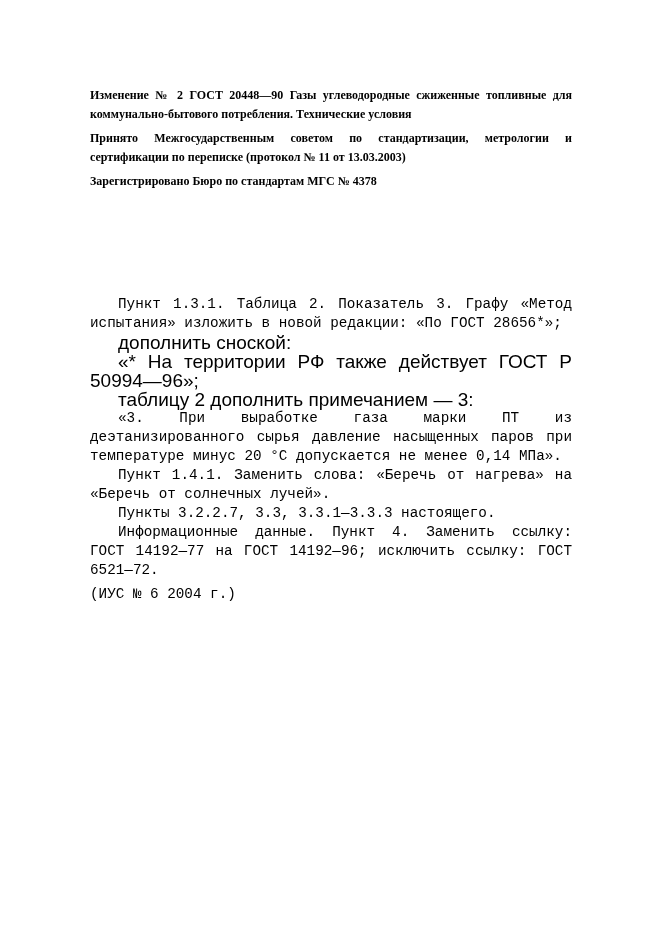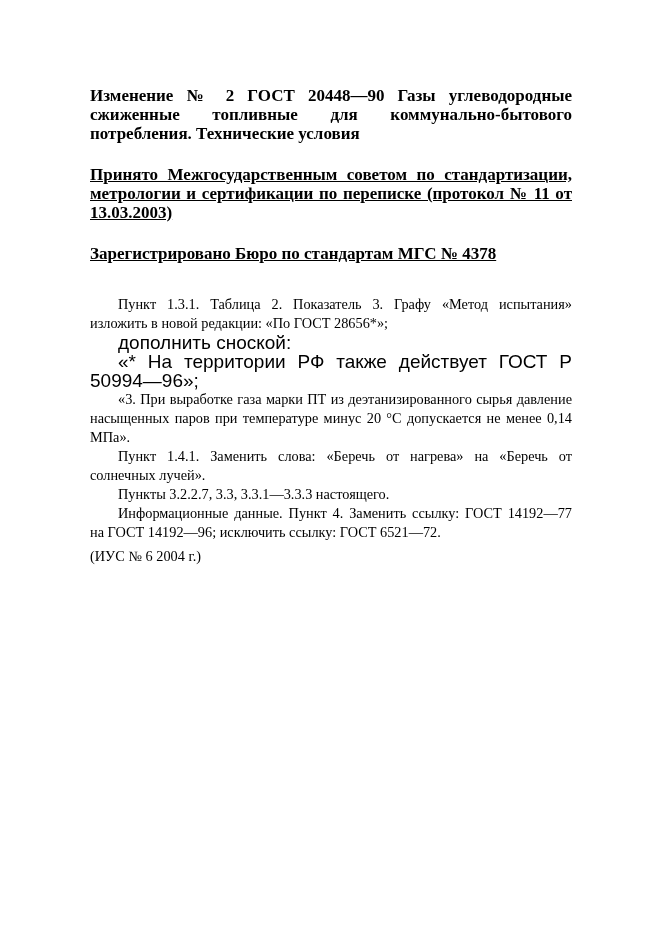--- a/index.html
+++ b/index.html
@@ -1,37 +1,38 @@
 <!DOCTYPE html>
 <html><head>
 <meta charset="utf-8">
 <style>
   html, body { margin: 0; padding: 0; background: #ffffff; }
   body { width: 661px; height: 936px; position: relative; overflow: hidden; color: #000; }
   .page { position: absolute; left: 90px; top: 86px; width: 482px; }
-  .hdr { font-family: "Liberation Serif", serif; font-weight: bold; font-size: 17px; line-height: 19px; text-align: justify; margin: 0; }
-  .hdr.gap { margin-top: 22px; text-decoration: underline; }
+  .hdr { font-family: "Liberation Serif", serif; font-weight: bold; font-size: 12px; line-height: 19px; text-align: justify; margin: 0; }
+  .hdr.gap { margin-top: 5px; }
   .hdr.ind { text-indent: 28px; }
   .body-text { position: absolute; left: 90px; top: 295px; width: 482px; font-family: "Liberation Serif", serif; font-size: 14.3px; line-height: 19px; }
-  .body-text p { margin: 0; text-align: justify; }
+  .body-text p { margin: 0; text-align: justify; font-family: Liberation Mono, monospace; }
   .body-text p.ind { text-indent: 28px; }
   .body-text p.plain { text-indent: 28px; font-family: "Liberation Sans", sans-serif; font-size: 19px; }
   .center { text-align: left; margin-top: 5px !important; text-indent: 0 !important; }
 </style>
 </head>
 <body>
 
 <div class="page">
   <p class="hdr">Изменение № 2 ГОСТ 20448—90 Газы углеводородные сжиженные топливные для коммунально-бытового потребления. Технические условия</p>
   <p class="hdr gap">Принято Межгосударственным советом по стандартизации, метрологии и сертификации по переписке  (протокол № 11 от 13.03.2003)</p>
   <p class="hdr gap">Зарегистрировано Бюро по стандартам МГС № 4378</p>
 </div>
 
 <div class="body-text">
   <p class="ind">Пункт 1.3.1. Таблица 2. Показатель 3. Графу «Метод испытания» изложить в новой редакции: «По ГОСТ 28656*»;</p>
   <p class="plain">дополнить сноской:</p>
   <p class="plain">«* На территории РФ также действует ГОСТ Р 50994—96»;</p>
+  <p class="plain">таблицу 2 дополнить примечанием — 3:</p>
   <p class="ind">«3. При выработке газа марки ПТ из деэтанизированного сырья давление насыщенных паров при температуре минус 20 °С допускается не менее 0,14 МПа».</p>
   <p class="ind">Пункт 1.4.1. Заменить слова: «Беречь от нагрева» на «Беречь от солнечных лучей».</p>
   <p class="ind">Пункты 3.2.2.7, 3.3, 3.3.1—3.3.3 настоящего.</p>
   <p class="ind">Информационные данные. Пункт 4. Заменить ссылку: ГОСТ 14192—77 на ГОСТ 14192—96; исключить ссылку: ГОСТ 6521—72.</p>
   <p class="center">(ИУС № 6 2004 г.)</p>
 </div>
 
 </body></html>

